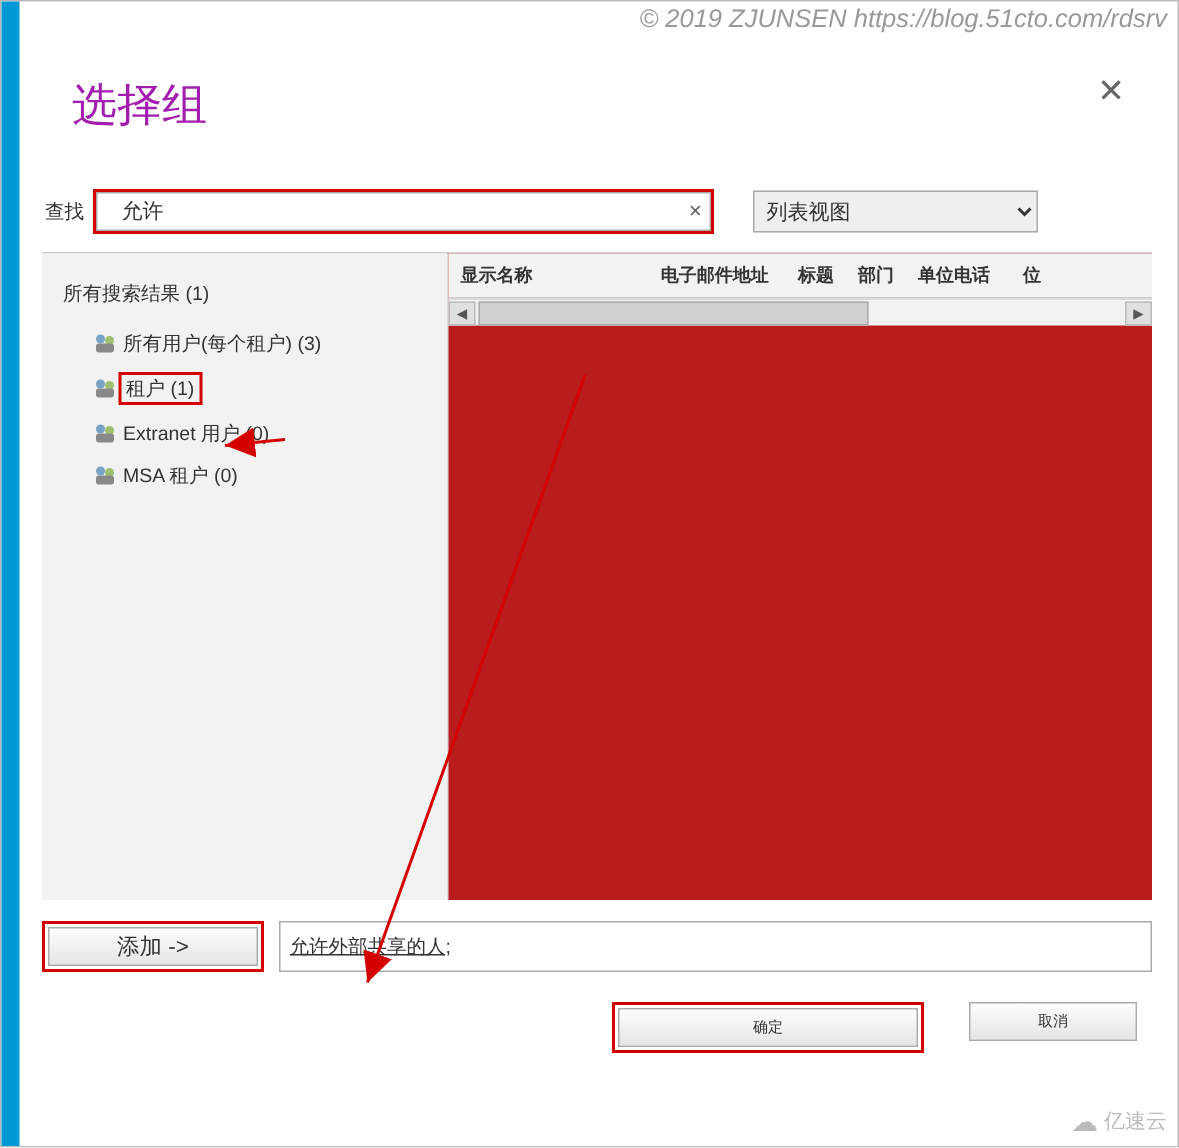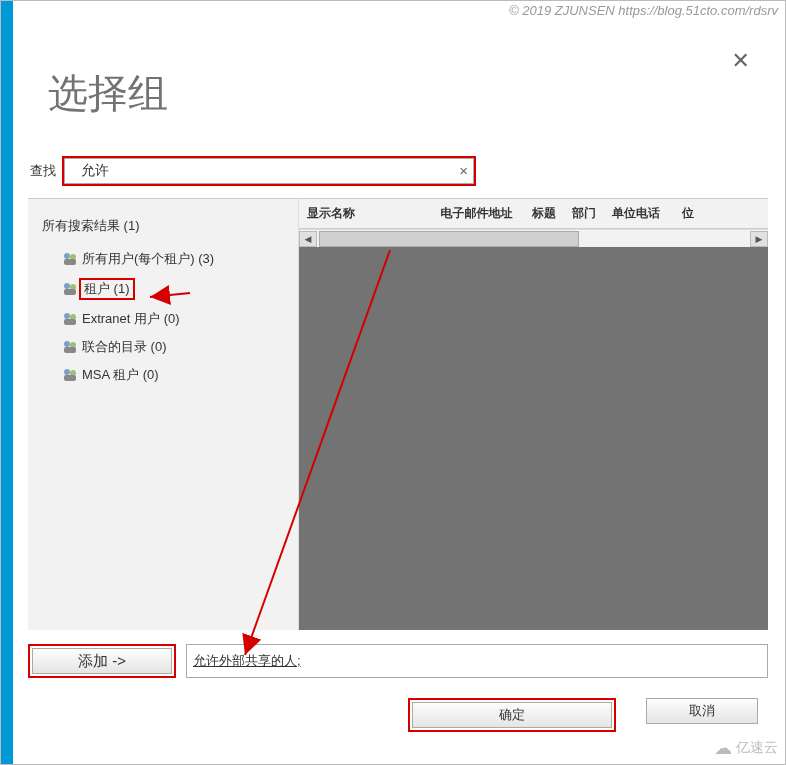--- a/index.html
+++ b/index.html
@@ -22,42 +22,42 @@
       position: absolute;
       left: 1px; top: 1px;
       width: 12px;
       height: 763px;
       background: #0099d8;
     }
     .copyright {
       position: absolute;
       top: 3px; right: 8px;
       color: #999;
-      font-size: 13px;
+      font-size: 17px;
       font-style: italic;
     }
     .dialog {
       position: absolute;
       left: 28px;
       top: 30px;
       width: 740px;
     }
     .close-x {
       position: absolute;
       right: 18px;
       top: 18px;
       font-size: 22px;
       color: #666;
       cursor: pointer;
     }
     .title {
-      font-size: 40px;
-      color: #737373;
+      font-size: 30px;
+      color: #a21caf;
       font-weight: 400;
-      margin: 36px 0 35px 20px;
+      margin: 20px 0 35px 20px;
     }
     .search-row {
       display: flex;
       align-items: center;
       gap: 6px;
       margin-bottom: 12px;
     }
     .search-label {
       color: #333;
       font-size: 13px;
@@ -122,21 +122,21 @@
       margin-left: -3px;
     }
     .group-icon {
       width: 16px; height: 16px;
       display: inline-block;
       position: relative;
     }
     .group-icon svg { width: 16px; height: 16px; }
     .results-panel {
       flex: 1;
-      background: #737373;
+      background: #b91c1c;
       display: flex; flex-direction: column;
       border-left: 1px solid #ddd;
     }
     .table-header {
       display: flex;
       background: #f2f2f2;
       border-bottom: 1px solid #ccc;
       font-size: 12px;
       color: #333;
       font-weight: 700;
@@ -220,21 +220,21 @@
     .ok-btn-wrap {
       border: 2px solid #d40000;
       padding: 2px;
     }
     .ok-btn, .cancel-btn {
       width: 200px;
       height: 26px;
       background: linear-gradient(#fdfdfd, #e5e5e5);
       border: 1px solid #aaa;
       color: #333;
-      font-size: 13px;
+      font-size: 10px;
       cursor: pointer;
     }
     .cancel-btn { width: 112px; }
     .watermark {
       position: absolute;
       right: 8px;
       bottom: 6px;
       color: #bbb;
       font-size: 14px;
       display: flex;
@@ -262,20 +262,23 @@
   <div class="close-x">✕</div>
 
   <h1 class="title">选择组</h1>
 
   <div class="search-row">
     <span class="search-label">查找</span>
     <span class="search-wrap">
       <input class="search-input" type="text" value="允许" style="">
       <span class="clear-x">×</span>
     </span>
+    <select class="view-select">
+      <option>列表视图</option>
+    </select>
   </div>
 
   <div class="main-area">
     <div class="tree-panel">
       <div class="tree-root">所有搜索结果 (1)</div>
       <div class="tree-items">
         <div class="tree-item">
           <span class="group-icon">
             <svg viewBox="0 0 16 16">
                 <circle cx="5" cy="5" r="3" fill="#7aa2c4"></circle>
@@ -306,30 +309,20 @@
           <span class="tree-text">Extranet 用户 (0)</span>
         </div>
         <div class="tree-item">
           <span class="group-icon">
             <svg viewBox="0 0 16 16">
                 <circle cx="5" cy="5" r="3" fill="#7aa2c4"></circle>
                 <circle cx="11" cy="6" r="3" fill="#a0c070"></circle>
                 <rect x="2" y="8" width="12" height="6" rx="2" fill="#888"></rect>
               </svg>
           </span>
-          <span class="tree-text">联合的目录 (0)</span>
-        </div>
-        <div class="tree-item">
-          <span class="group-icon">
-            <svg viewBox="0 0 16 16">
-                <circle cx="5" cy="5" r="3" fill="#7aa2c4"></circle>
-                <circle cx="11" cy="6" r="3" fill="#a0c070"></circle>
-                <rect x="2" y="8" width="12" height="6" rx="2" fill="#888"></rect>
-              </svg>
-          </span>
           <span class="tree-text">MSA 租户 (0)</span>
         </div>
       </div>
     </div>
 
     <div class="results-panel">
       <div class="table-header">
         <div class="th name">显示名称</div>
         <div class="th email">电子邮件地址</div>
         <div class="th title-c">标题</div>

